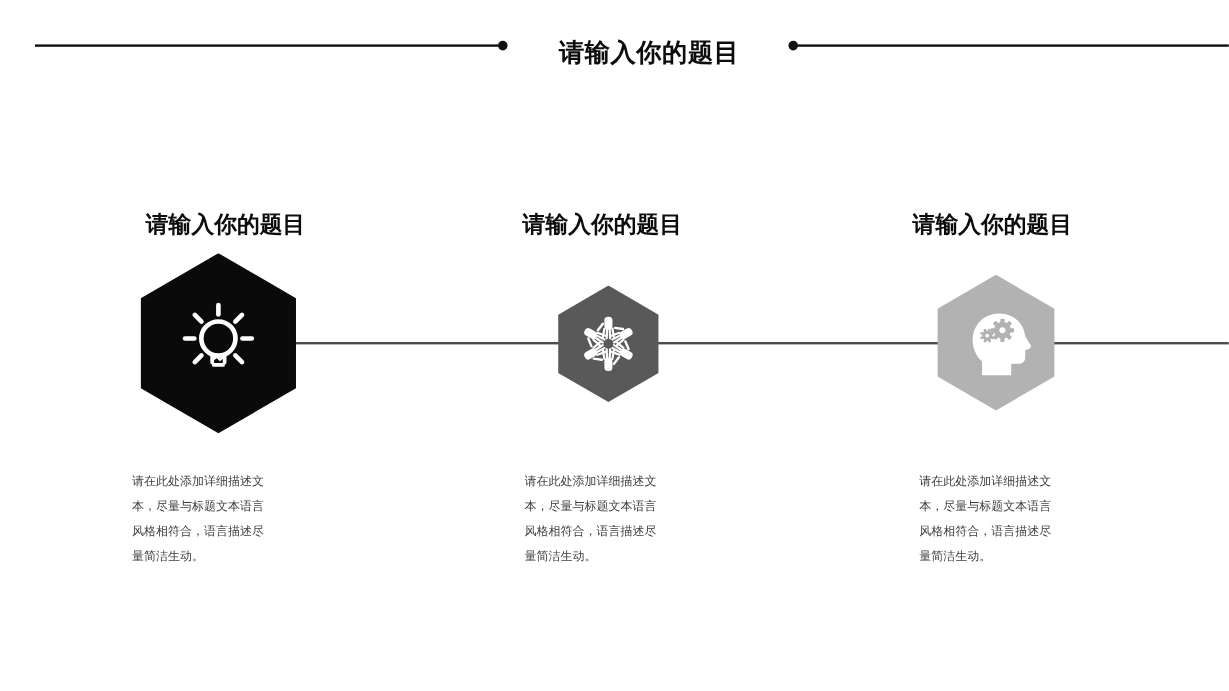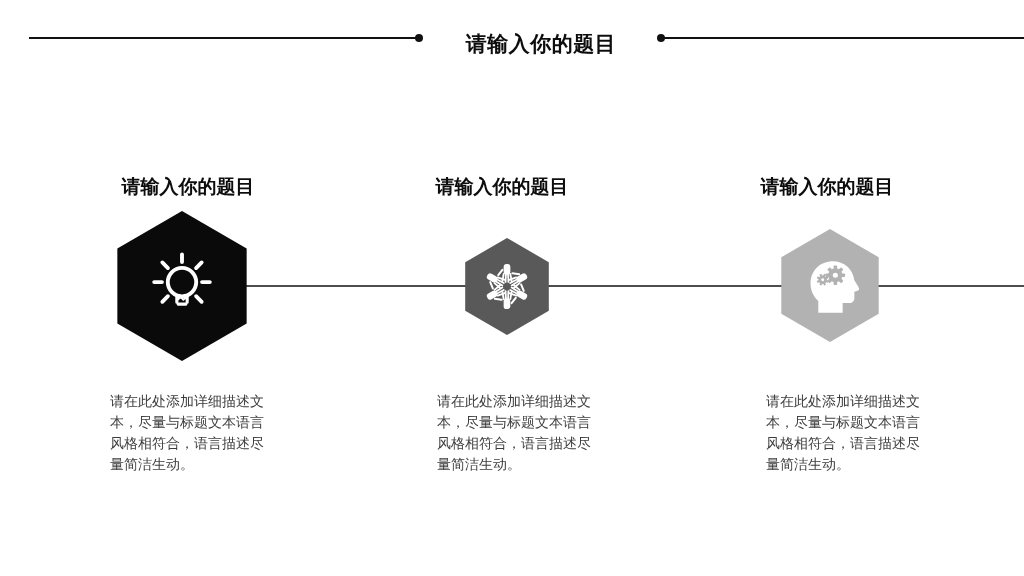--- a/index.html
+++ b/index.html
@@ -30,21 +30,21 @@
   .col-heading.c2{left:373px;}
   .col-heading.c3{left:698px;}
   
   .hex{position:absolute;z-index:2;}
   .hex.h1{left:88px;top:211px;width:130px;height:150px;}
   .hex.h2{left:436px;top:238px;width:84px;height:97px;}
   .hex.h3{left:752px;top:229px;width:98px;height:113px;}
   
   .col-desc{
     position:absolute;top:391px;width:185px;
-    font-size:14px;line-height:21px;color:#3d3d3d;
+    font-size:10px;line-height:21px;color:#3d3d3d;
   }
   .col-desc.c1{left:81px;}
   .col-desc.c2{left:408px;}
   .col-desc.c3{left:737px;}
 </style>
 </head>
 <body>
 
 <div class="slide">
 

